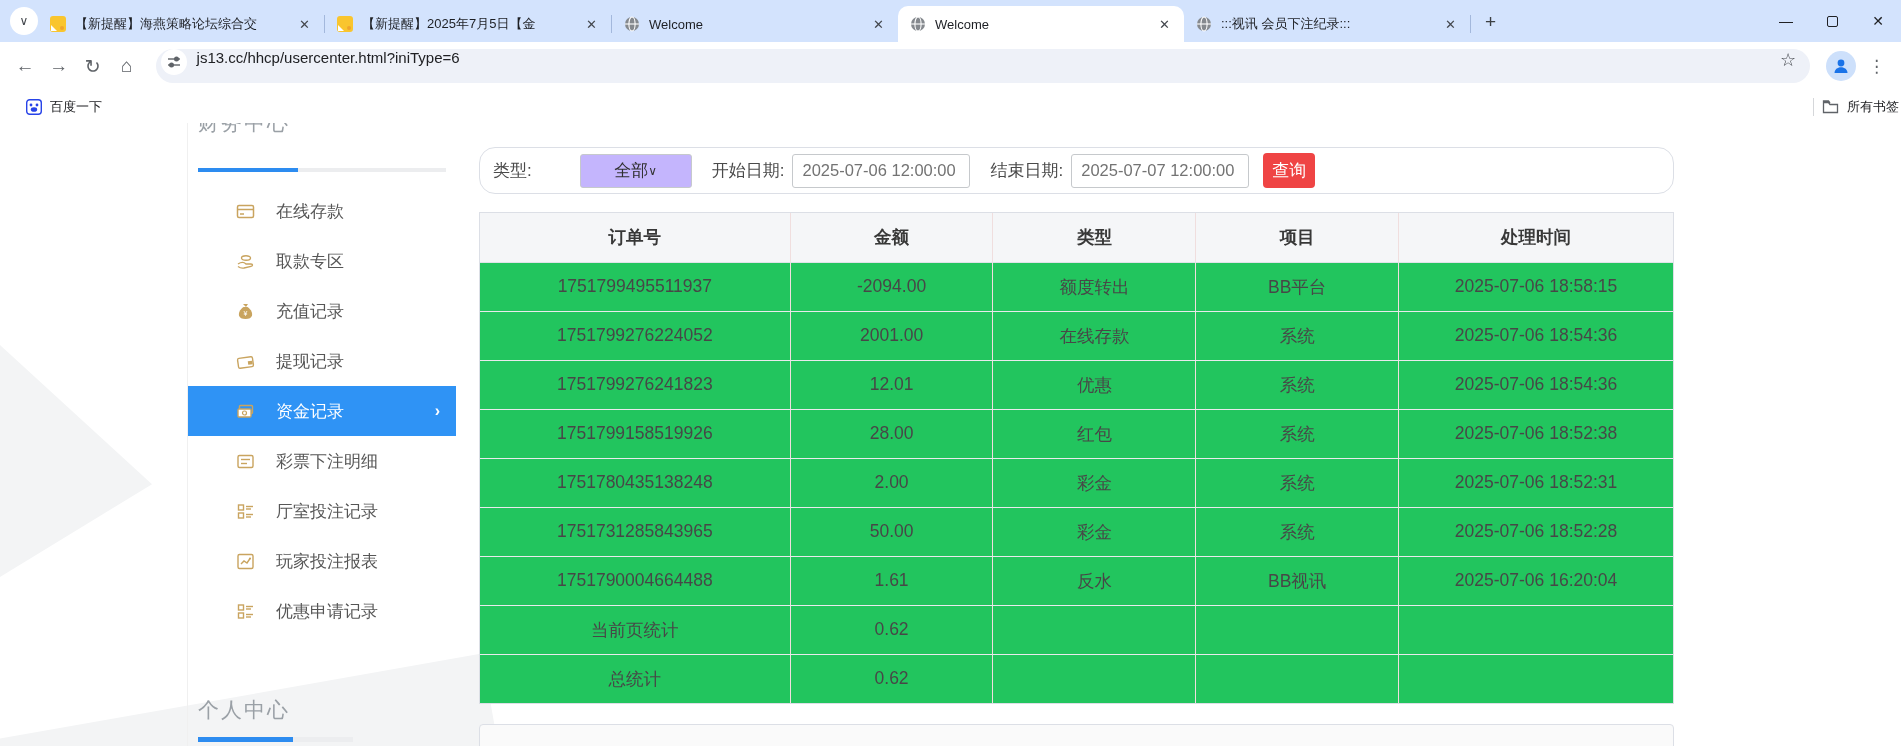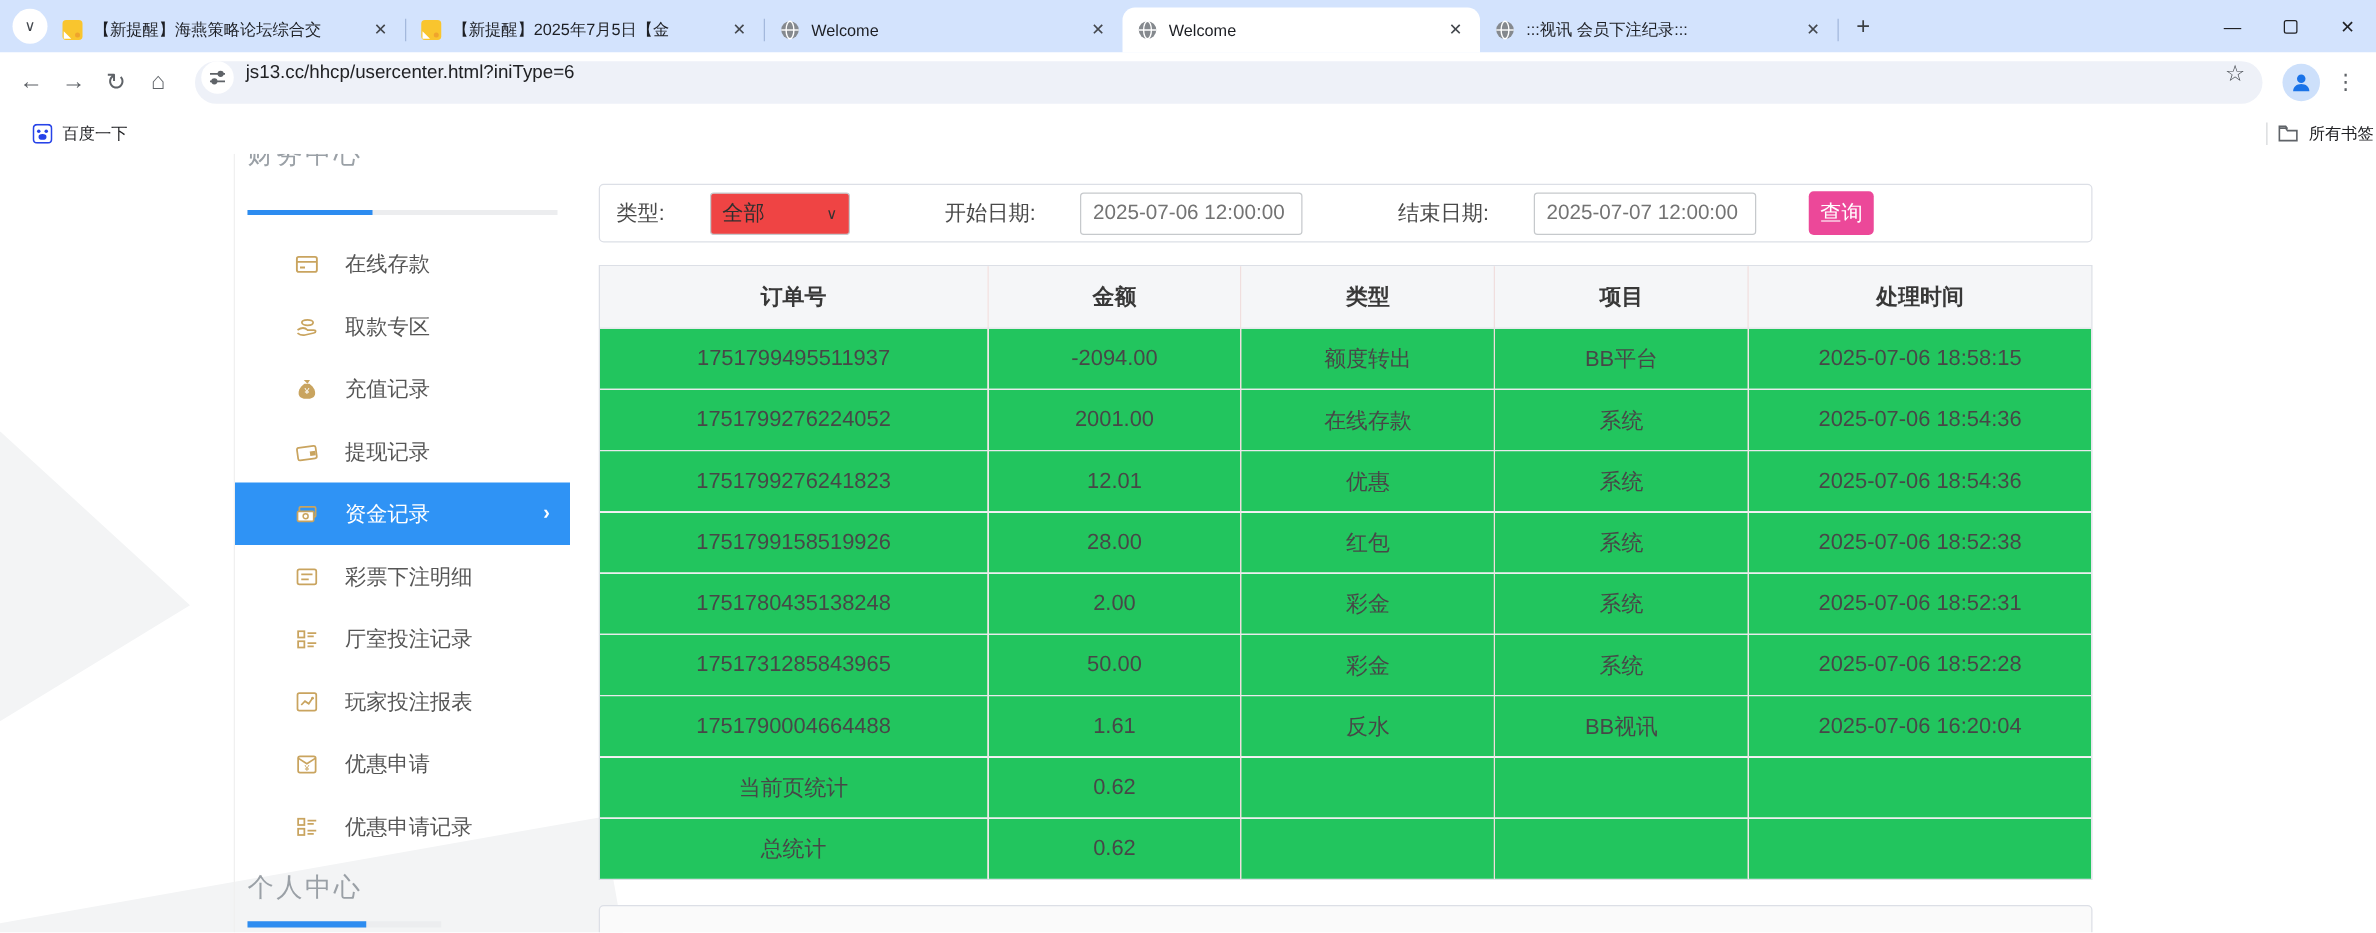--- a/index.html
+++ b/index.html
@@ -69,29 +69,29 @@
   .item { height:50px; display:flex; align-items:center; padding-left:48px; position:relative;
     color:#565656; font-size:17px; }
   .item .ic { width:19px; height:19px; margin-right:21px; flex:0 0 19px; }
   .item.selected { background:#2f93f5; color:#fff; }
   .item.selected .chev { position:absolute; right:16px; color:#fff; font-size:16px; font-weight:bold; }
   .p-title { position:absolute; top:573px; left:10px; font-size:21px; color:#9aa0a6; letter-spacing:2px; }
   .p-rule { top:614px; }
 
   .main { position:absolute; left:479px; top:0; width:1195px; }
   .filterbar { position:absolute; top:24px; width:1195px; height:47px; border:1px solid #dcdfe6;
-    border-radius:4px; display:flex; align-items:center; padding-left:13px; font-size:17px; color:#4a4a4a;gap:28px; }
+    border-radius:16px; display:flex; align-items:center; padding-left:13px; font-size:17px; color:#4a4a4a; }
   .flabel { margin-right:8px; white-space:nowrap; }
-  .sel { width:112px; height:34px; border:1px solid #c6c9cc; border-radius:3px; background:#ef4444;
-    display:flex; align-items:center; justify-content:space-between; padding:0 9px; color:#2f2f2f; }
+  .sel { width:112px; height:34px; border:1px solid #c6c9cc; border-radius:3px; background:#c4b5fd;
+    display:flex; align-items:center; justify-content:center; padding:0 9px; color:#2f2f2f;margin-left:40px; }
   .sel .vchev { font-size:12px; color:#333; }
   .gap { width:20px; }
   .inp { width:178px; height:34px; border:1px solid #c6c9cc; border-radius:3px; background:#fff;
     display:flex; align-items:center; padding:0 9px; font-size:16.5px; color:#737373; white-space:nowrap; }
-  .qbtn { width:52px; height:35px; margin-left:14px; background:#ec4899; border-radius:4px;
+  .qbtn { width:52px; height:35px; margin-left:14px; background:#ef4444; border-radius:4px;
     color:#fff; display:flex; align-items:center; justify-content:center; font-size:17px; }
 
   .tblwrap { position:absolute; top:89px; width:1195px; border:1px solid #dcdfe6; }
   table { width:100%; border-collapse:collapse; table-layout:fixed; }
   th,td { height:49px; text-align:center; vertical-align:middle; font-size:17.5px;
     border-bottom:1px solid #e8eaec; border-right:1px solid #f0dede; overflow:hidden; white-space:nowrap; }
   th:last-child, td:last-child { border-right:none; }
   tr:last-child td { border-bottom:none; }
   thead th { background:#f5f6f8; font-weight:700; color:#383838; border-bottom:1px solid #dfe3e8; }
   tbody td { color:#474747; background:#22c55e;text-align:center; }
@@ -278,28 +278,20 @@
         <div class="item">
           <span class="ic"><svg width="19" height="19" viewBox="0 0 19 19">
               <rect x="2" y="2.5" width="15" height="14" rx="1.5" fill="none" stroke="#c9a45f" stroke-width="1.4"></rect>
               <polyline points="5,12 8,9 11,11 14,6.5" fill="none" stroke="#c9a45f" stroke-width="1.4"></polyline>
               <circle cx="14" cy="6.5" r="1.1" fill="#c9a45f"></circle>
             </svg></span>
           <span>玩家投注报表</span>
         </div>
         <div class="item">
           <span class="ic"><svg width="19" height="19" viewBox="0 0 19 19">
-              <rect x="2.5" y="3" width="14" height="13" rx="1.5" fill="none" stroke="#c9a45f" stroke-width="1.4"></rect>
-              <path d="M2.5 4.5 L9.5 9 L16.5 4.5" fill="none" stroke="#c9a45f" stroke-width="1.4"></path>
-              <text x="9.5" y="14.5" font-size="7" fill="#c9a45f" text-anchor="middle">¥</text>
-            </svg></span>
-          <span>优惠申请</span>
-        </div>
-        <div class="item">
-          <span class="ic"><svg width="19" height="19" viewBox="0 0 19 19">
               <rect x="2.5" y="3" width="5" height="5" fill="none" stroke="#c9a45f" stroke-width="1.4"></rect>
               <rect x="2.5" y="11" width="5" height="5" fill="none" stroke="#c9a45f" stroke-width="1.4"></rect>
               <line x1="10" y1="4.5" x2="17" y2="4.5" stroke="#c9a45f" stroke-width="1.4"></line>
               <line x1="10" y1="7" x2="15" y2="7" stroke="#c9a45f" stroke-width="1.4"></line>
               <line x1="10" y1="12.5" x2="17" y2="12.5" stroke="#c9a45f" stroke-width="1.4"></line>
               <line x1="10" y1="15" x2="15" y2="15" stroke="#c9a45f" stroke-width="1.4"></line>
             </svg></span>
           <span>优惠申请记录</span>
         </div>
       </div>

